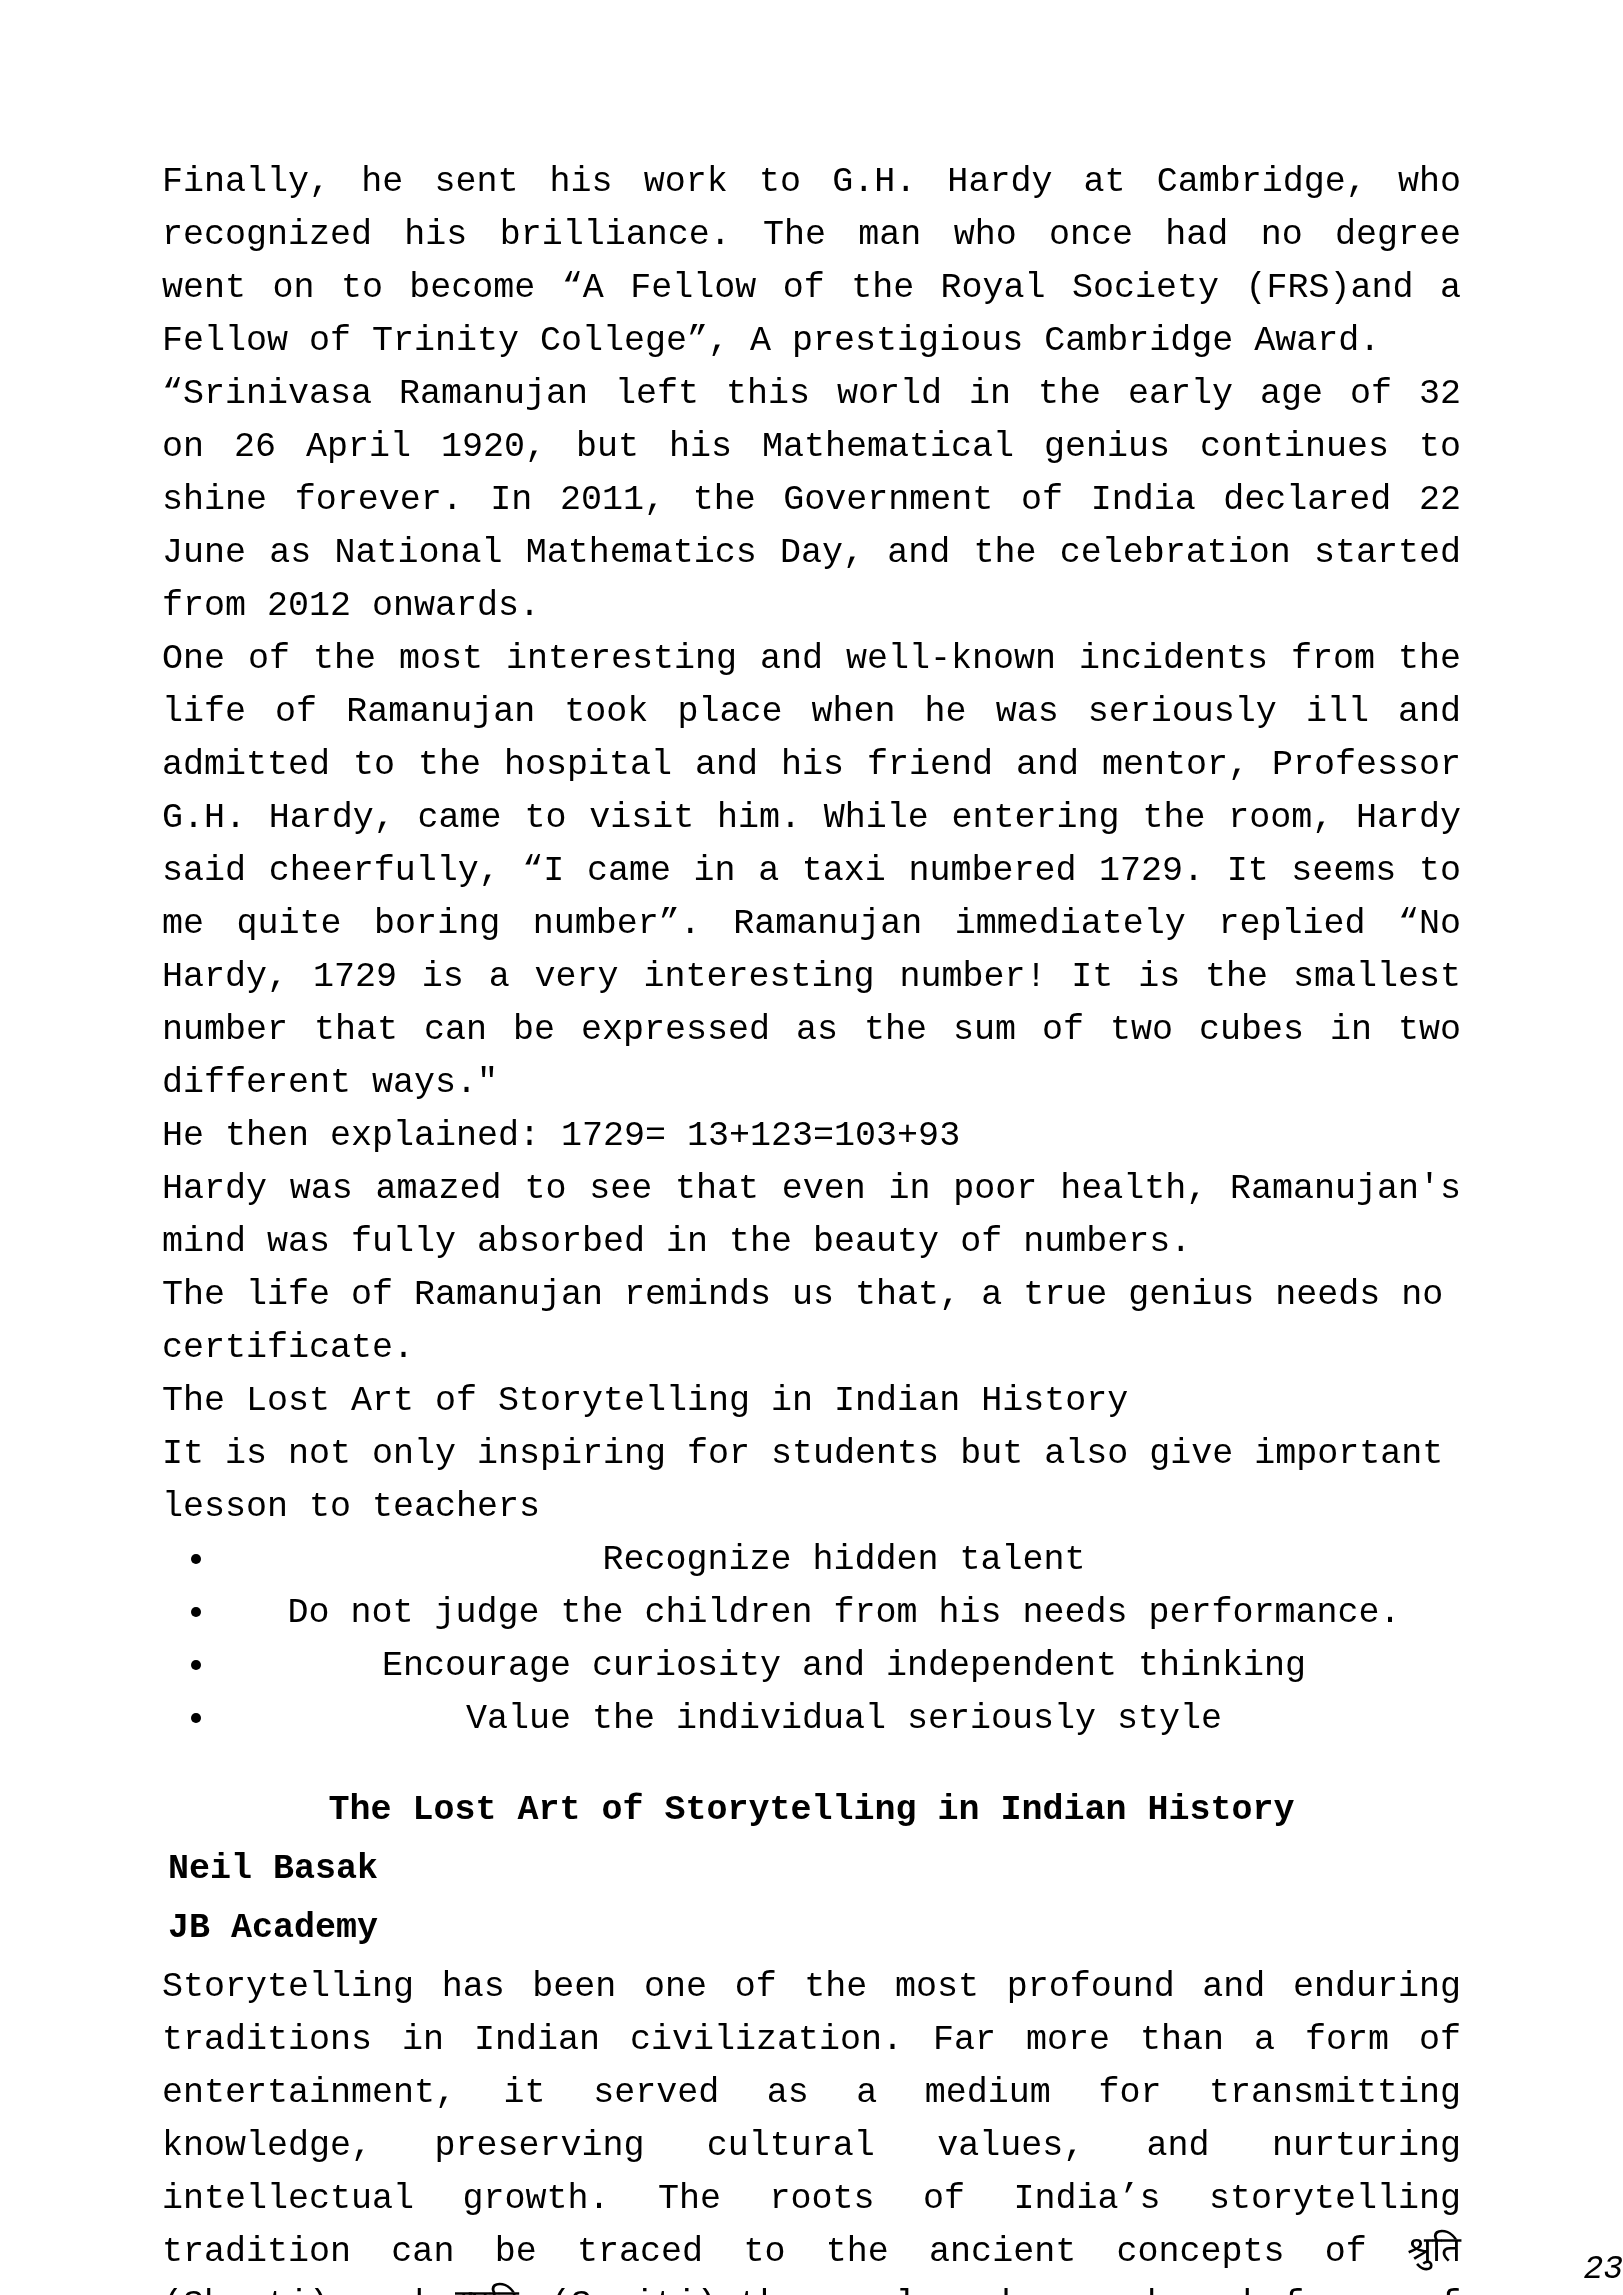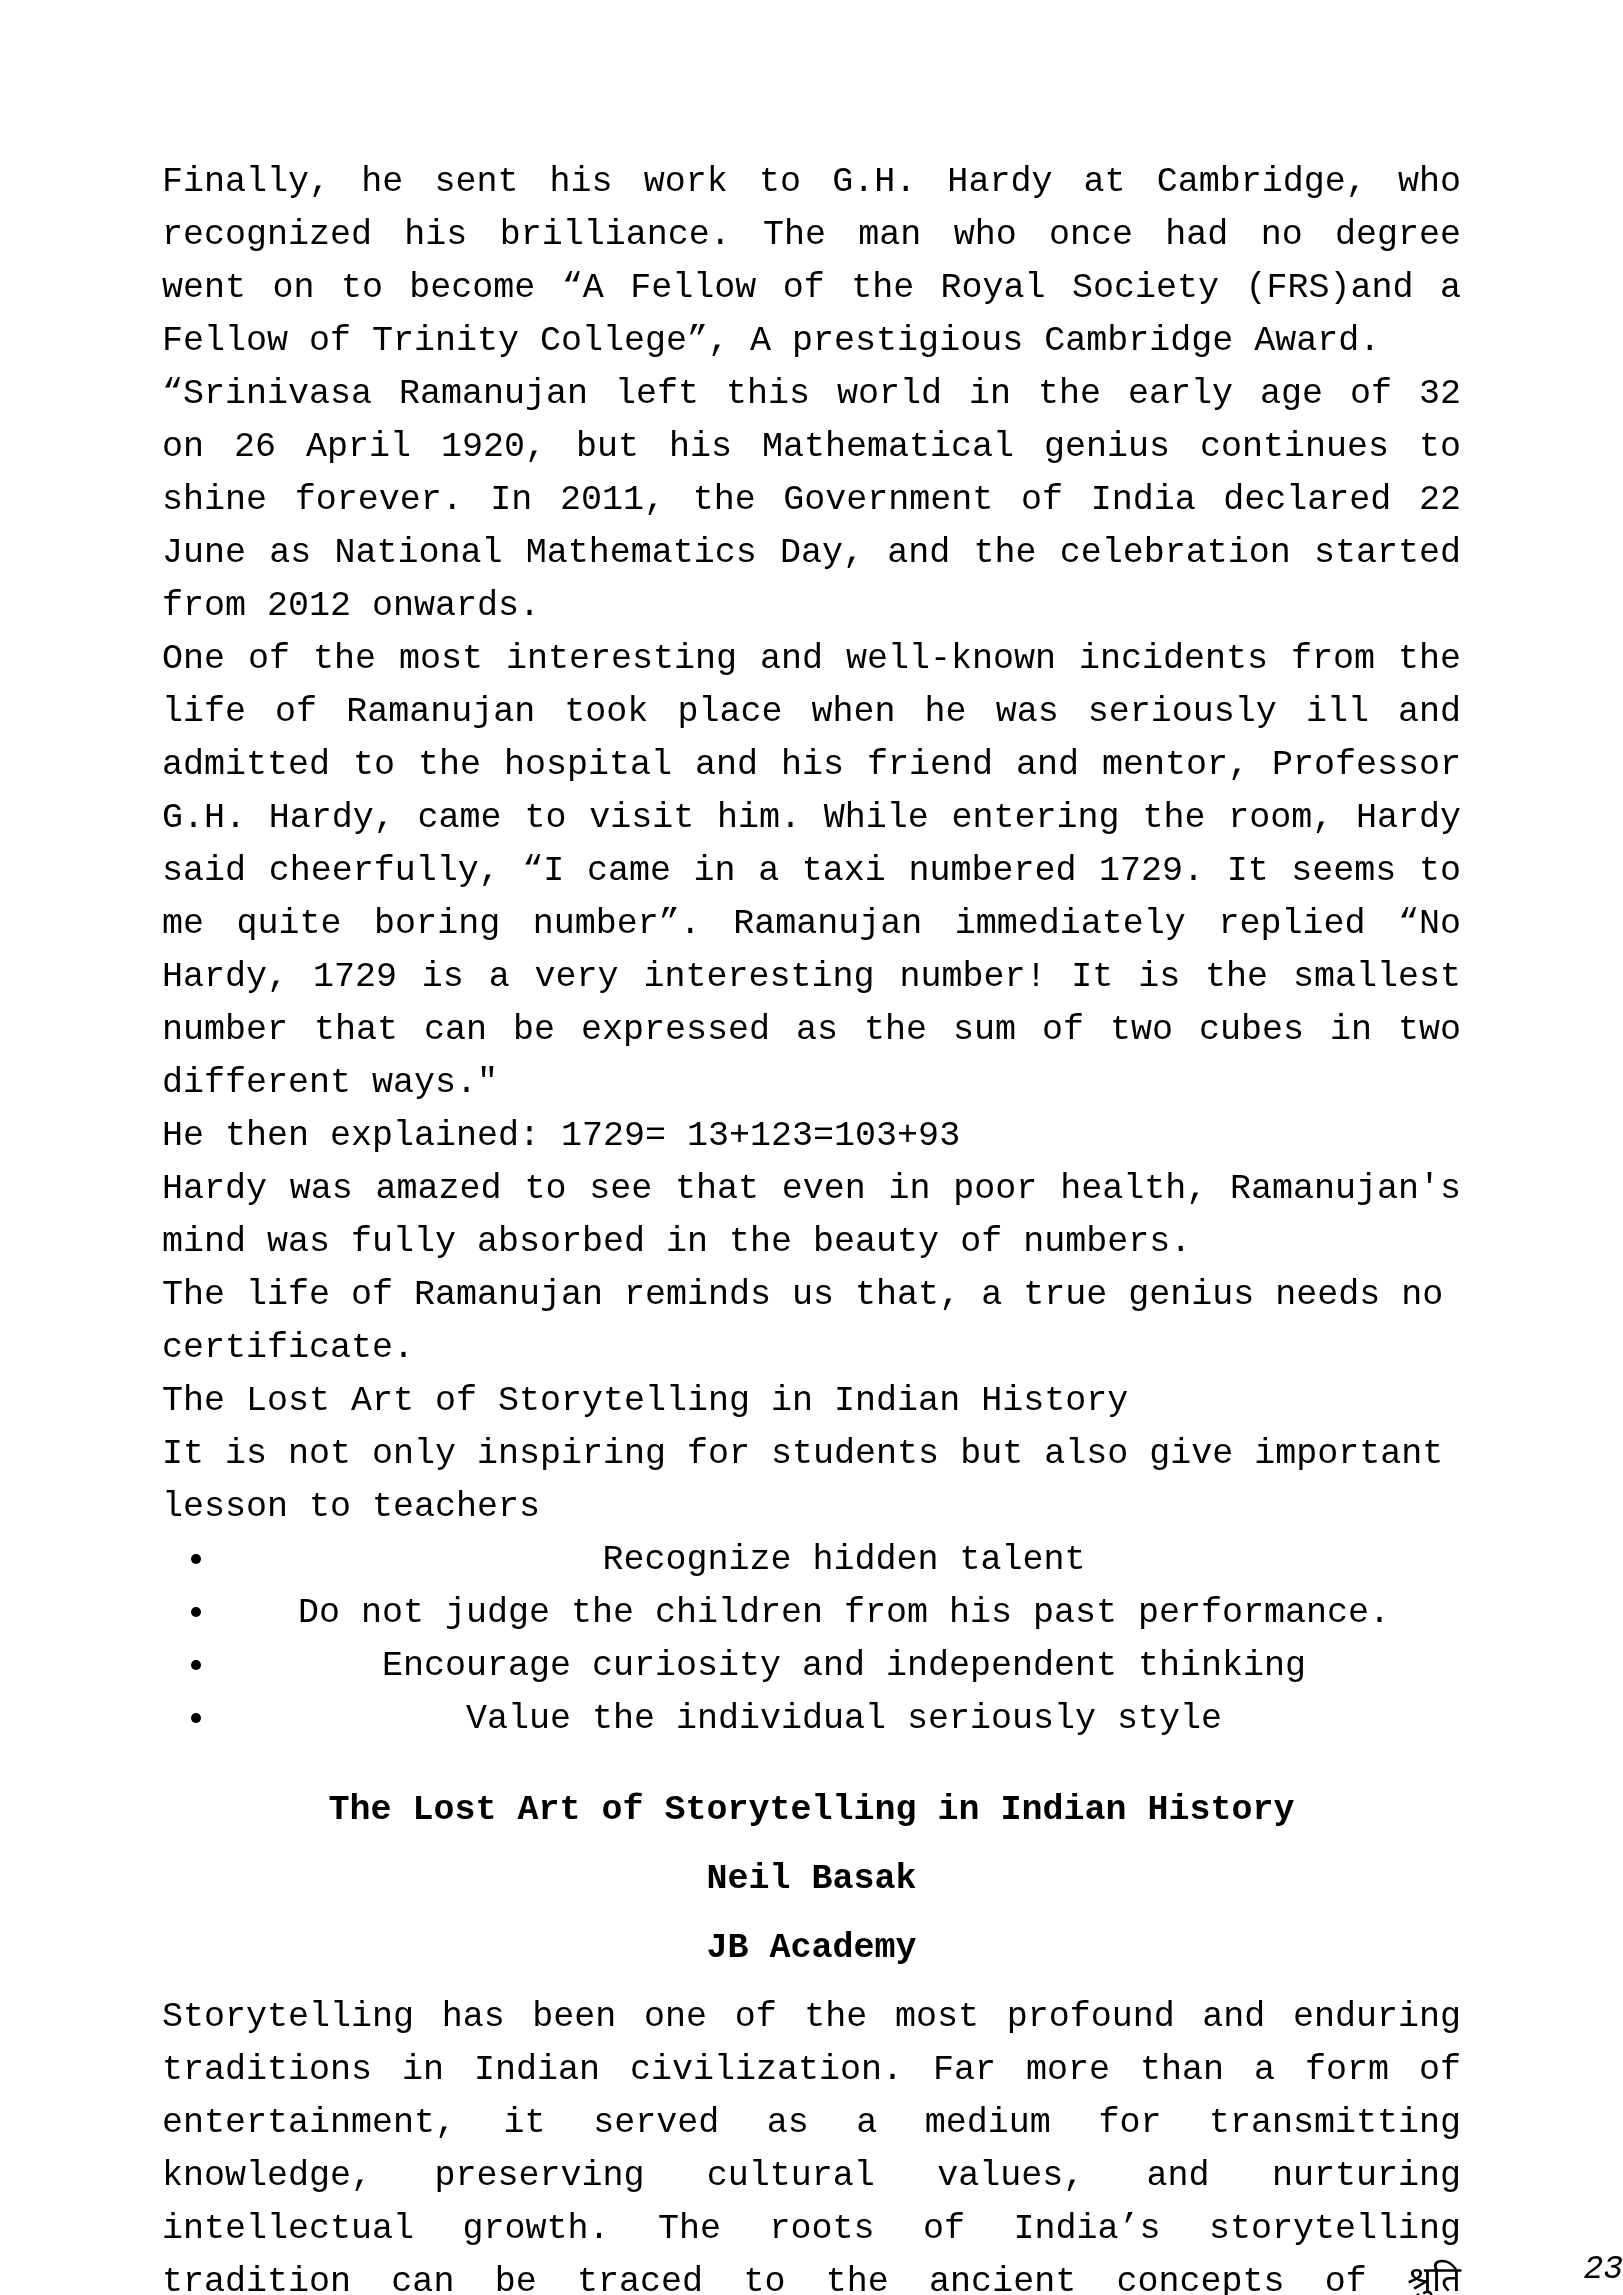--- a/index.html
+++ b/index.html
@@ -16,21 +16,21 @@
   .para { margin: 0; text-align: justify; text-align-last: left; }
   .plain { margin: 0; }
   ul.bullets { list-style: none; margin: 0; padding: 0; text-align: center; }
   ul.bullets li { position: relative; padding-left: 65px; }
   ul.bullets li .dot {
     position: absolute; left: 29px; top: 20px; width: 9.8px; height: 9.8px;
     border-radius: 50%; background: #000;
   }
   .spacer { height: 38px; }
   .heading { margin: 0; text-align: center; font-weight: bold; }
-  .byline { margin: 16px; text-align: center; font-weight: bold; }
+  .byline { margin: 6px; text-align: left; font-weight: bold; }
   .page-number {
     position: absolute; left: 0; width: 1623px; top: 2250px;
     text-align: right; font-style: italic; font-size: 33px; line-height: 39px;
   }
 </style>
 </head>
 <body>
 
 <div class="page">
   <div class="content">
@@ -39,21 +39,21 @@
     <p class="para">“Srinivasa Ramanujan left this world in the early age of 32 on 26 April 1920, but his Mathematical genius continues to shine forever. In 2011, the Government of India declared 22 June as National Mathematics Day, and the celebration started from 2012 onwards.</p>
     <p class="para">One of the most interesting and well-known incidents from the life of Ramanujan took place when he was seriously ill and admitted to the hospital and his friend and mentor, Professor G.H. Hardy, came to visit him. While entering the room, Hardy said cheerfully, “I came in a taxi numbered 1729. It seems to me quite boring number”. Ramanujan immediately replied “No Hardy, 1729 is a very interesting number! It is the smallest number that can be expressed as the sum of two cubes in two different ways."</p>
     <p class="plain">He then explained: 1729= 13+123=103+93</p>
     <p class="para">Hardy was amazed to see that even in poor health, Ramanujan's mind was fully absorbed in the beauty of numbers.</p>
     <p class="plain">The life of Ramanujan reminds us that, a true genius needs no certificate.</p>
     <p class="plain">The Lost Art of Storytelling in Indian History</p>
     <p class="plain">It is not only inspiring for students but also give important lesson to teachers</p>
 
     <ul class="bullets">
       <li><span class="dot"></span><span>Recognize hidden talent</span></li>
-      <li><span class="dot"></span><span>Do not judge the children from his past performance.</span></li>
+      <li><span class="dot"></span><span>Do not judge the children from his needs performance.</span></li>
       <li><span class="dot"></span><span>Encourage curiosity and independent thinking</span></li>
       <li><span class="dot"></span><span>Value the individual seriously style</span></li>
     </ul>
 
     <div class="spacer"></div>
 
     <h2 class="heading" style="font-size:35px;line-height:53px;">The Lost Art of Storytelling in Indian History</h2>
     <p class="byline">Neil Basak</p>
     <p class="byline">JB Academy</p>
 

